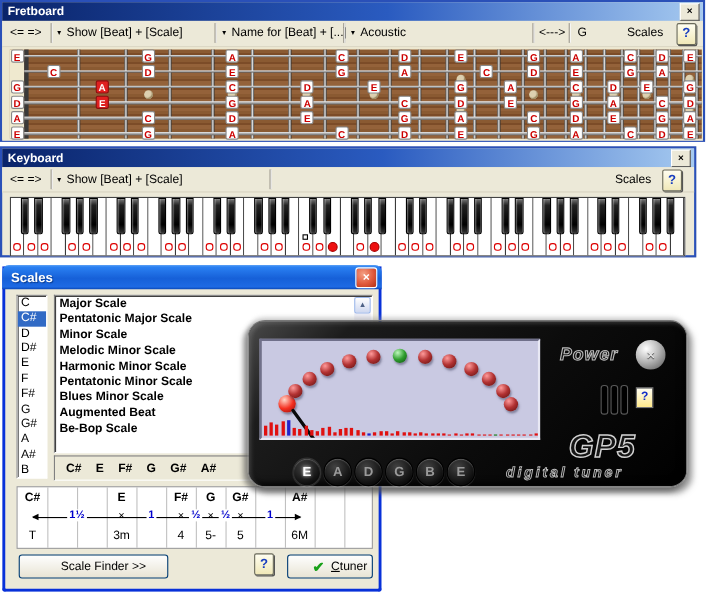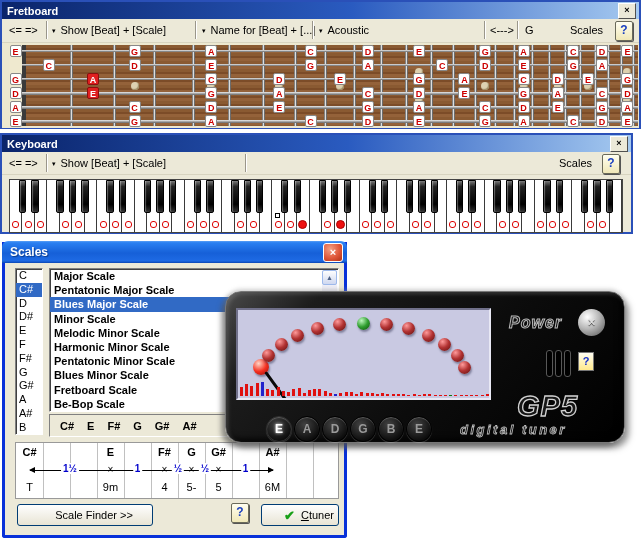--- a/index.html
+++ b/index.html
@@ -448,27 +448,26 @@
         <div class="litem">F#</div>
         <div class="litem">G</div>
         <div class="litem">G#</div>
         <div class="litem">A</div>
         <div class="litem">A#</div>
         <div class="litem">B</div>
       </div>
     <div class="listbox" id="sc-list" style="left:44px;top:26px;width:290px;height:144px;font-weight:bold;">
       <div class="sitem">Major Scale</div>
         <div class="sitem">Pentatonic Major Scale</div>
-        <div class="sitem sel">Blues Major Scale</div>
         <div class="sitem">Minor Scale</div>
         <div class="sitem">Melodic Minor Scale</div>
         <div class="sitem">Harmonic Minor Scale</div>
         <div class="sitem">Pentatonic Minor Scale</div>
         <div class="sitem">Blues Minor Scale</div>
-        <div class="sitem">Fretboard Scale</div>
+        <div class="sitem">Augmented Beat</div>
         <div class="sitem">Be-Bop Scale</div>
         <div id="sc-scroll">
         <div class="up">▲</div>
       </div>
     </div>
     <div id="sc-notesstrip">
         <div>C#</div>
         <div>E</div>
         <div>F#</div>
         <div>G</div>
@@ -486,21 +485,21 @@
         <div class="rgrid" style="left: 216px;"></div>
         <div class="rgrid" style="left: 243px;"></div>
         <div class="rgrid" style="left: 270px;"></div>
         <div class="rgrid" style="left: 297px;"></div>
         <div id="rline" style="left: 13.5px; width: 243px;"></div>
         <div class="rarrow" style="left: 12.5px; border-right: 6px solid rgb(0, 0, 0);"></div>
         <div class="rarrow" style="left: 251.5px; border-left: 6px solid rgb(0, 0, 0);"></div>
         <div class="rnote" style="left: 13.5px;">C#</div>
         <div class="rdeg" style="left: 13.5px;">T</div>
         <div class="rnote" style="left: 94.5px;">E</div>
-        <div class="rdeg" style="left: 94.5px;">9m</div>
+        <div class="rdeg" style="left: 94.5px;">3m</div>
         <div class="rx" style="left: 94.5px;">×</div>
         <div class="rint" style="left: 54px;">1½</div>
         <div class="rnote" style="left: 148.5px;">F#</div>
         <div class="rdeg" style="left: 148.5px;">4</div>
         <div class="rx" style="left: 148.5px;">×</div>
         <div class="rint" style="left: 121.5px;">1</div>
         <div class="rnote" style="left: 175.5px;">G</div>
         <div class="rdeg" style="left: 175.5px;">5-</div>
         <div class="rx" style="left: 175.5px;">×</div>
         <div class="rint" style="left: 162px;">½</div>

